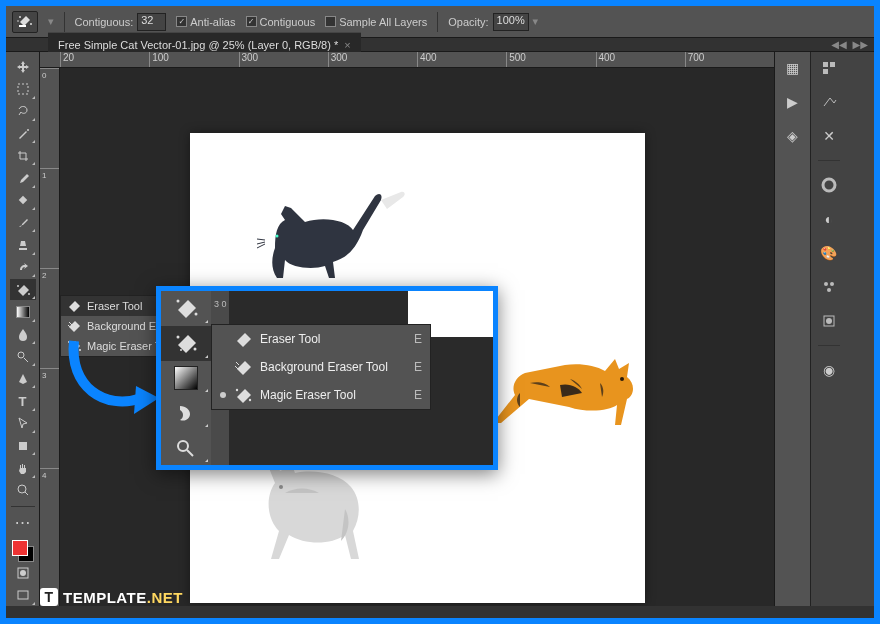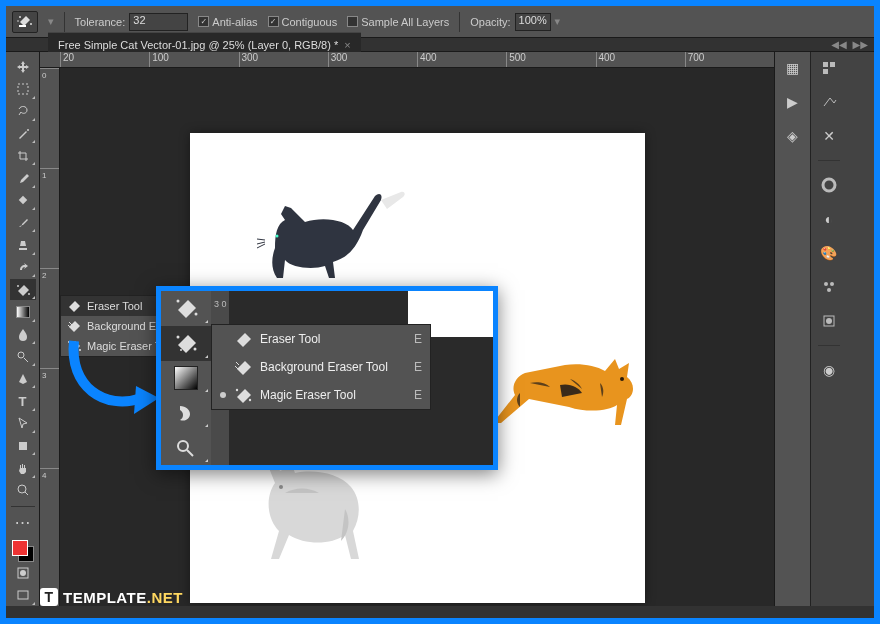--- a/index.html
+++ b/index.html
@@ -2,21 +2,21 @@
 <html><head>
 <meta charset="utf-8">
 <style>
 * { box-sizing: border-box; margin: 0; padding: 0; font-family: "Segoe UI", Tahoma, sans-serif; }
 body { background: #0a84ff; width: 880px; height: 624px; overflow: hidden; padding: 6px; }
 .frame { width: 100%; height: 100%; background: #323232; position: relative; color: #ccc; }
 .optbar { height: 32px; background: #535353; display: flex; align-items: center; gap: 10px; padding: 0 6px; font-size: 11px; border-bottom: 1px solid #1a1a1a; }
 .opt-icon { width: 26px; height: 22px; display: flex; align-items: center; justify-content: center; background: #444; border: 1px solid #222; border-radius: 2px; }
 .opt-sep { width: 1px; height: 20px; background: #333; }
 .opt-field { display: flex; align-items: center; gap: 4px; }
-.opt-input { width: 59px; height: 18px; background: #444; border: 1px solid #222; color: #ddd; font-size: 11px; padding: 0 3px; }
+.opt-input { width: 29px; height: 18px; background: #444; border: 1px solid #222; color: #ddd; font-size: 11px; padding: 0 3px; }
 .opt-check { display: flex; align-items: center; gap: 3px; }
 .opt-check .box { width: 11px; height: 11px; border: 1px solid #888; background: #333; display: flex; align-items: center; justify-content: center; font-size: 8px; color: #ccc; }
 .tabbar { height: 14px; background: #323232; display: flex; align-items: center; border-bottom: 1px solid #1a1a1a; }
 .doctab { margin-left: 42px; height: 26px; background: #282828; padding: 0 10px; display: flex; align-items: center; gap: 6px; font-size: 11px; color: #ddd; border-top: 1px solid #444; }
 .doctab .x { color: #888; cursor: pointer; }
 .main { display: flex; height: calc(100% - 58px); }
 .toolbar { width: 34px; background: #535353; border-right: 1px solid #1a1a1a; display: flex; flex-direction: column; align-items: center; padding-top: 4px; gap: 1px; flex-shrink: 0; }
 .tool { width: 26px; height: 22px; display: flex; align-items: center; justify-content: center; color: #ccc; position: relative; }
 .tool.sel { background: #333; }
 .tool .tri { position: absolute; right: 1px; bottom: 1px; width: 0; height: 0; border-left: 3px solid transparent; border-bottom: 3px solid #bbb; }
@@ -79,21 +79,21 @@
             <rect x="3" y="11" width="7" height="2" fill="#fff"></rect>
             <circle cx="4" cy="3" r="1"></circle>
             <circle cx="15" cy="10" r="1"></circle>
             <circle cx="2" cy="7" r=".8"></circle>
           </g>
         </svg>
     </div>
     <span style="color:#888">▾</span>
     <div class="opt-sep"></div>
     <div class="opt-field">
-      <span>Tolerance:</span>
+      <span>Contiguous:</span>
       <div class="opt-input">32</div>
     </div>
     <div class="opt-check">
       <div class="box">✓</div>
       <span>Anti-alias</span>
     </div>
     <div class="opt-check">
       <div class="box">✓</div>
       <span>Contiguous</span>
     </div>

